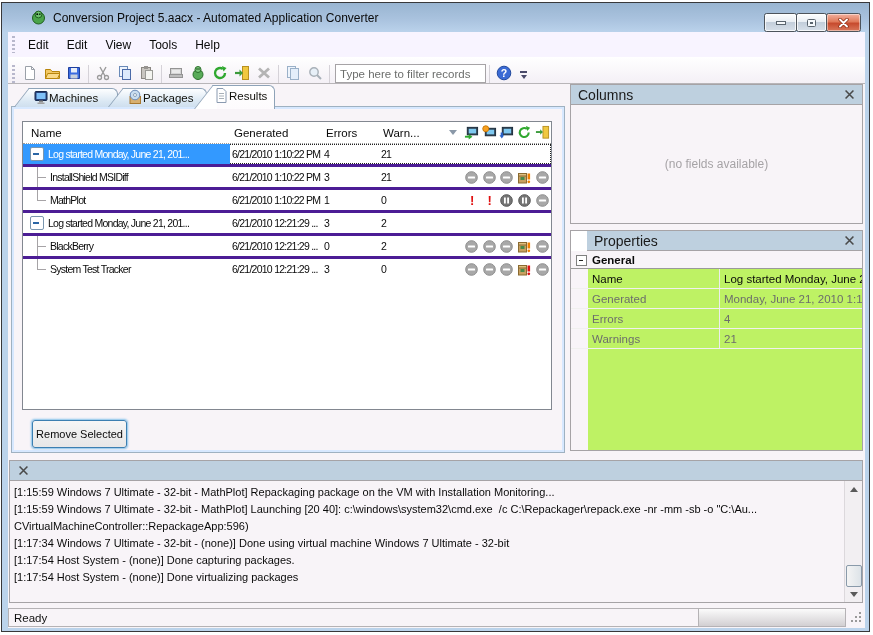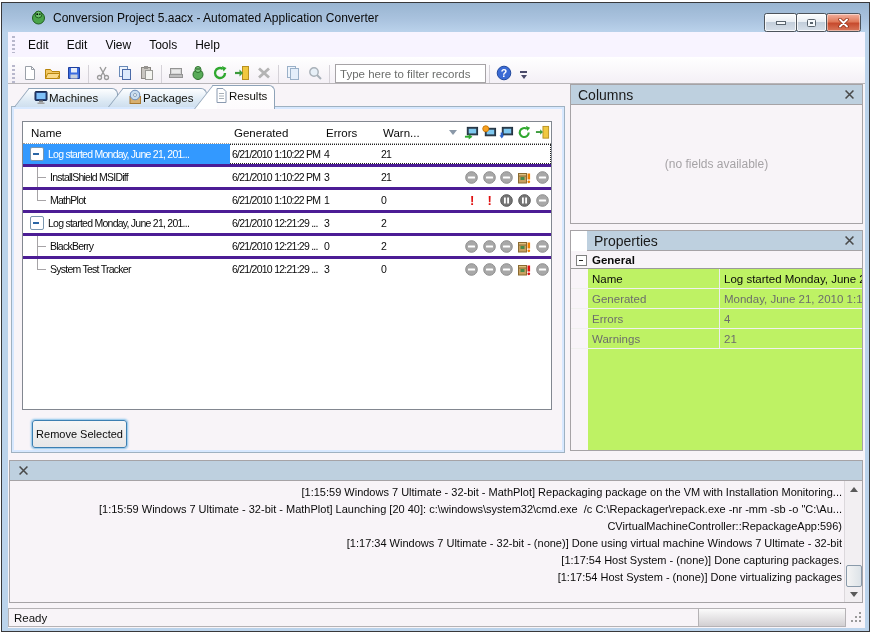--- a/index.html
+++ b/index.html
@@ -75,21 +75,21 @@
   .pcat .cbox{position:absolute;left:5px;top:4px;width:9px;height:9px;border:1px solid #808080;background:#fff;}
   .pcat .cbox .minus{position:absolute;left:1.5px;top:3.5px;width:4.5px;height:1px;background:#222;}
   .pcat .ctext{margin-left:21px;font-weight:bold;color:#0a0a0a;font-size:11.5px;}
   .prow{height:19px;display:flex;border-bottom:1px solid #f0f0ee;position:relative;}
   .prow .plabel{width:149px;padding-left:21px;display:flex;align-items:center;font-size:11.5px;color:#6c6e6c;border-right:1px solid #ececec;box-sizing:border-box;}
   .prow .pvalue{flex:1;padding-left:4px;display:flex;align-items:center;font-size:11.5px;color:#6c6e6c;white-space:nowrap;overflow:hidden;}
   .prow.sel .plabel,.prow.sel .pvalue{color:#0a0a0a;}
   
   #output-body{position:absolute;left:0;top:20px;right:0;bottom:0;background:#f8f4f8;overflow:hidden;}
   #output-lines{position:absolute;left:4px;top:3px;right:20px;}
-  .oline{white-space:pre;font-size:11px;color:#0a0a0a;line-height:17px;text-align:right;}
+  .oline{white-space:pre;font-size:11px;color:#0a0a0a;line-height:17px;}
   #oscroll{position:absolute;right:0;top:0;bottom:0;width:17px;background:#f2eff2;border-left:1px solid #dcd8dc;}
   .sbtn{position:absolute;left:0;width:17px;height:16px;display:flex;align-items:center;justify-content:center;}
   .tri-up{width:0;height:0;border-left:4px solid transparent;border-right:4px solid transparent;border-bottom:5px solid #5a5a5a;}
   .tri-down{width:0;height:0;border-left:4px solid transparent;border-right:4px solid transparent;border-top:5px solid #5a5a5a;}
   #othumb{position:absolute;left:1px;top:84px;width:14px;height:20px;border:1px solid #8a9aaa;border-radius:2px;background:linear-gradient(90deg,#f4f4f4,#dde3e8);}
   
   #statusbar{position:absolute;left:0;top:575px;right:0;height:21px;background:#f8f4f8;}
   #status-ready{position:absolute;left:0;top:1px;width:686px;height:17px;border:1px solid #b5b2b5;background:#f8f4f8;display:flex;align-items:center;padding-left:5px;font-size:11.5px;}
   #status-progress{position:absolute;left:690px;top:1px;width:146px;height:17px;border:1px solid #b5b2b5;background:linear-gradient(#fbfbfb,#d2cfd2);}
   #status-grip{position:absolute;right:2px;top:5px;width:12px;height:12px;}

